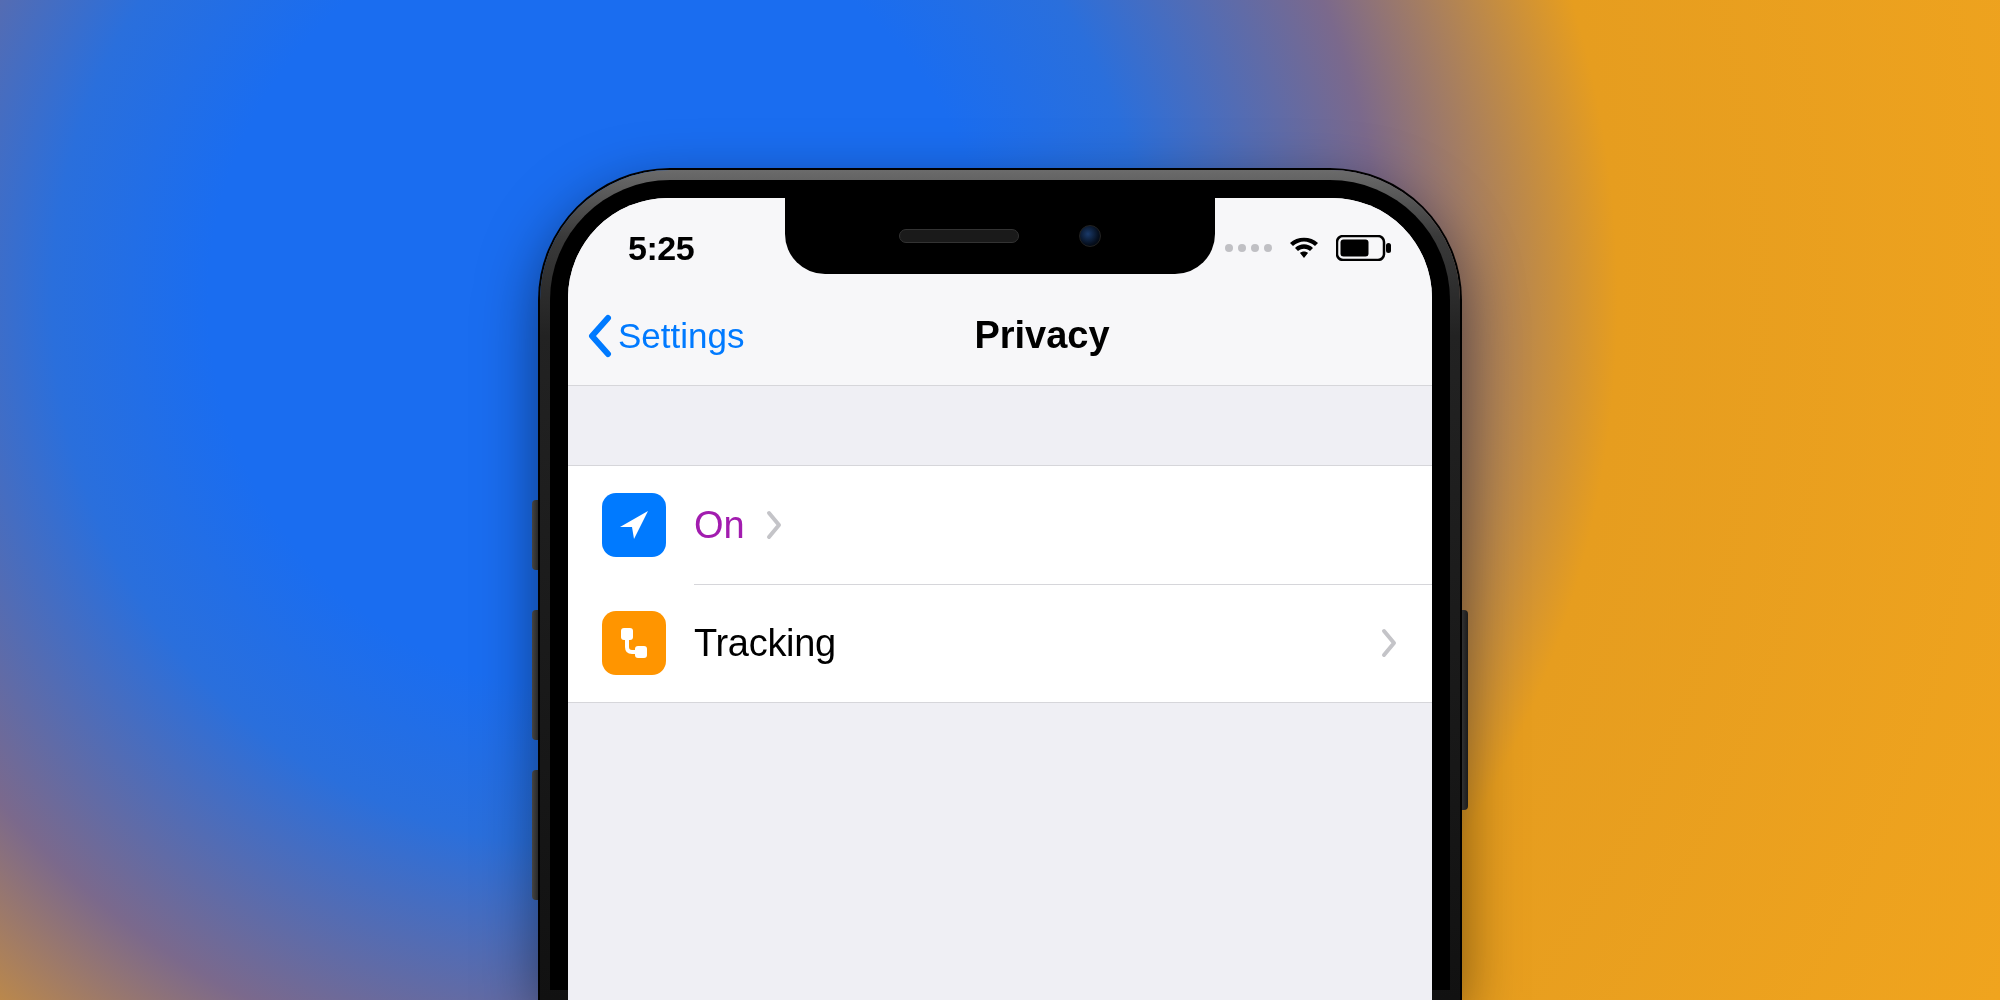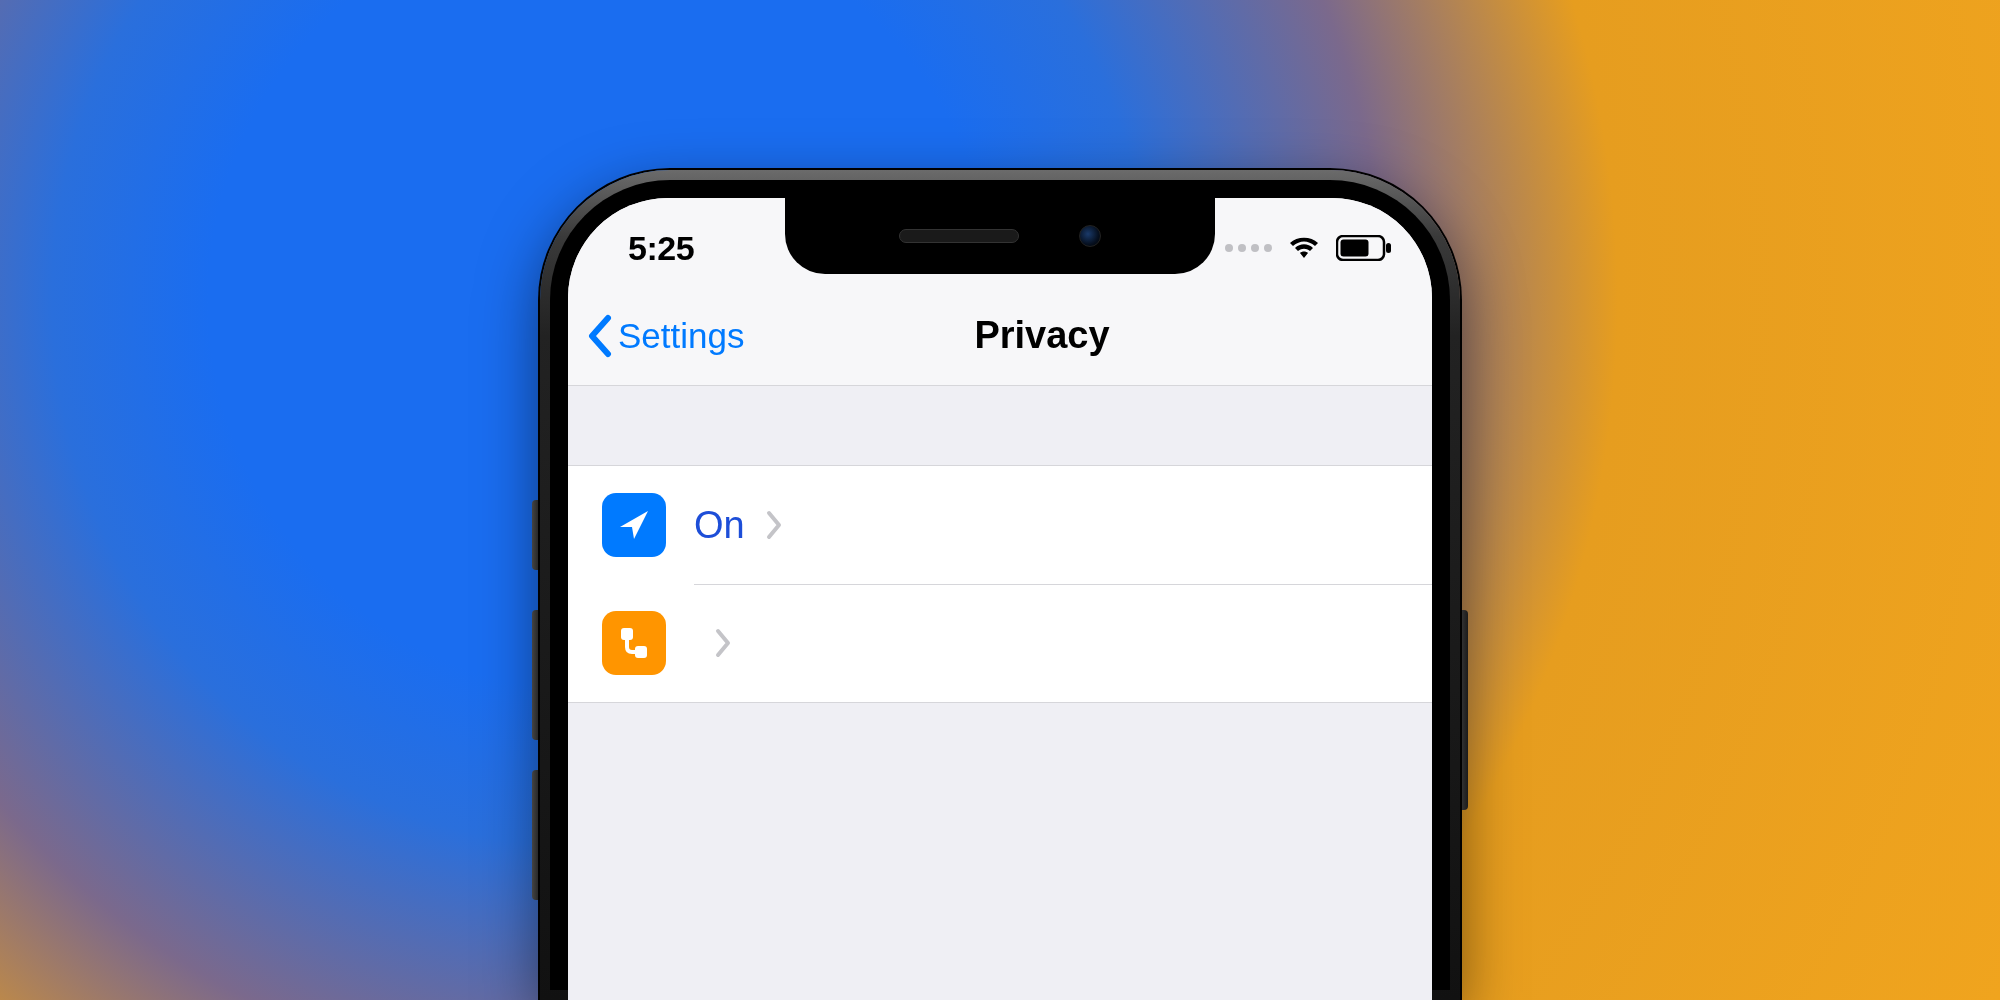--- a/index.html
+++ b/index.html
@@ -223,21 +223,21 @@
 
   .row-label {
     font-size: 38px;
     color: #000;
     flex: 1;
     letter-spacing: -0.3px;
   }
 
   .row-value {
     font-size: 38px;
-    color: #1d4ed8;
+    color: #a21caf;
     margin-right: 20px;
   }
 
   .row-chevron svg { width: 18px; height: 30px; display: block; }
 
   .bottom-gap {
     height: 80px;
     background: #efeff4;
   }
 </style>
@@ -314,20 +314,21 @@
           </div>
 
           <div class="row">
             <div class="row-icon orange">
               <svg viewBox="0 0 40 40">
                 <rect x="7" y="5" width="12" height="12" rx="3" fill="#fff"></rect>
                 <rect x="21" y="23" width="12" height="12" rx="3" fill="#fff"></rect>
                 <path d="M13 17 V24 Q13 29 18 29 H21" fill="none" stroke="#fff" stroke-width="4" stroke-linecap="round"></path>
               </svg>
             </div>
+            <div class="row-label">Tracking</div>
             <div class="row-value"></div>
             <div class="row-chevron">
               <svg viewBox="0 0 18 30">
                   <path d="M4 3 L14 15 L4 27" fill="none" stroke="#c4c4c8" stroke-width="4" stroke-linecap="round" stroke-linejoin="round"></path>
                 </svg>
             </div>
           </div>
 
         </div>
 

